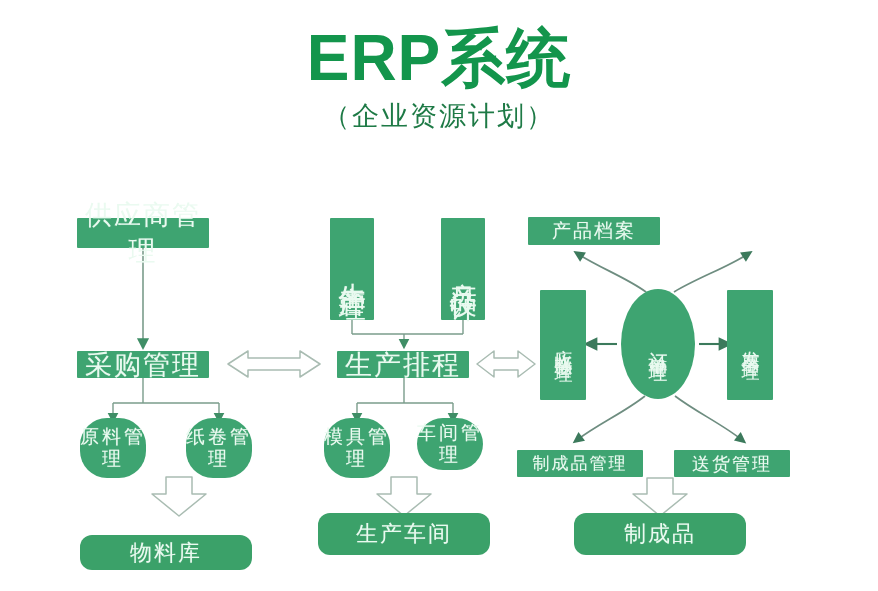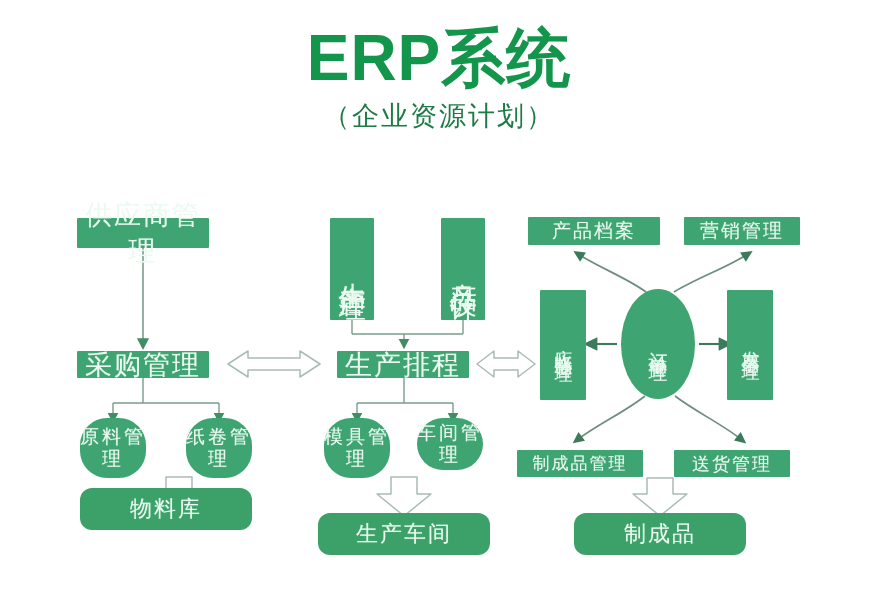--- a/index.html
+++ b/index.html
@@ -140,37 +140,36 @@
   </svg>
 
   <div class="node flat s21" style="left:77px;top:218px;width:132px;height:30px;">供应商管理</div>
 
   <div class="node flat s21" style="left:77px;top:351px;width:132px;height:27px;">采购管理</div>
 
   <div class="node flat two-line s19" style="left:80px;top:418px;width:66px;height:60px;">原料管理</div>
 
   <div class="node flat two-line s19" style="left:186px;top:418px;width:66px;height:60px;">纸卷管理</div>
 
-  <div class="node round s22" style="left:80px;top:488px;width:172px;height:42px;text-align:center;">物料库</div>
+  <div class="node round s22" style="left:80px;top:535px;width:172px;height:35px;text-align:center;">物料库</div>
 
   <div class="node flat vert s21" style="left:330px;top:218px;width:44px;height:102px;">生产管理</div>
 
   <div class="node flat vert s21" style="left:441px;top:218px;width:44px;height:102px;">产品设计</div>
 
   <div class="node flat s21" style="left:337px;top:351px;width:132px;height:27px;">生产排程</div>
 
   <div class="node flat two-line s19" style="left:324px;top:418px;width:66px;height:60px;">模具管理</div>
 
   <div class="node flat two-line s19" style="left:417px;top:418px;width:66px;height:52px;">车间管理</div>
 
   <div class="node round s22" style="left:318px;top:513px;width:172px;height:42px;">生产车间</div>
 
   <div class="node flat s19" style="left:528px;top:217px;width:132px;height:28px;">产品档案</div>
 
-  <div class="node flat s19" style="left:684px;top:217px;width:116px;height:28px;">营销管理</div>
 
   <div class="node flat vert s18" style="left:540px;top:290px;width:46px;height:110px;">应收款管理</div>
 
   <div class="node ellipse vert s19" style="left:621px;top:289px;width:74px;height:110px;">订单管理</div>
 
   <div class="node flat vert s18" style="left:727px;top:290px;width:46px;height:110px;">发票管理</div>
 
   <div class="node flat s17" style="left:517px;top:450px;width:126px;height:27px;">制成品管理</div>
 
   <div class="node flat s18" style="left:674px;top:450px;width:116px;height:27px;">送货管理</div>

